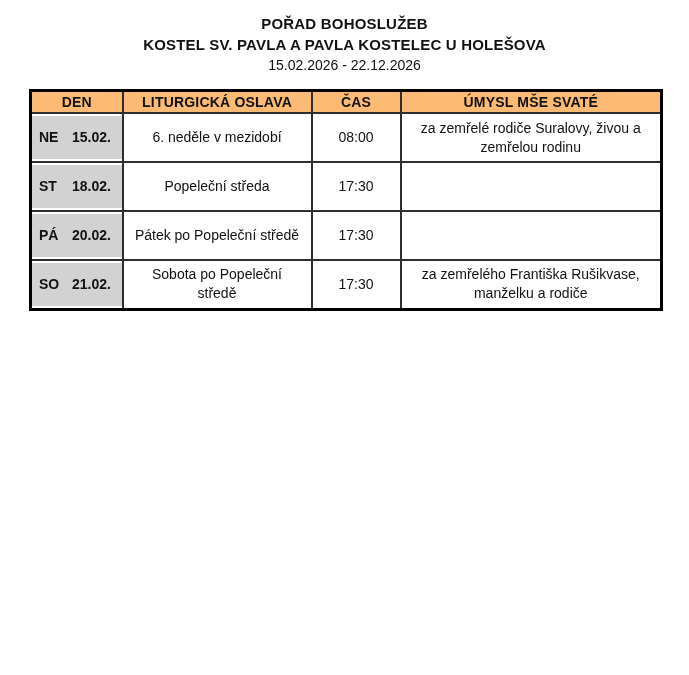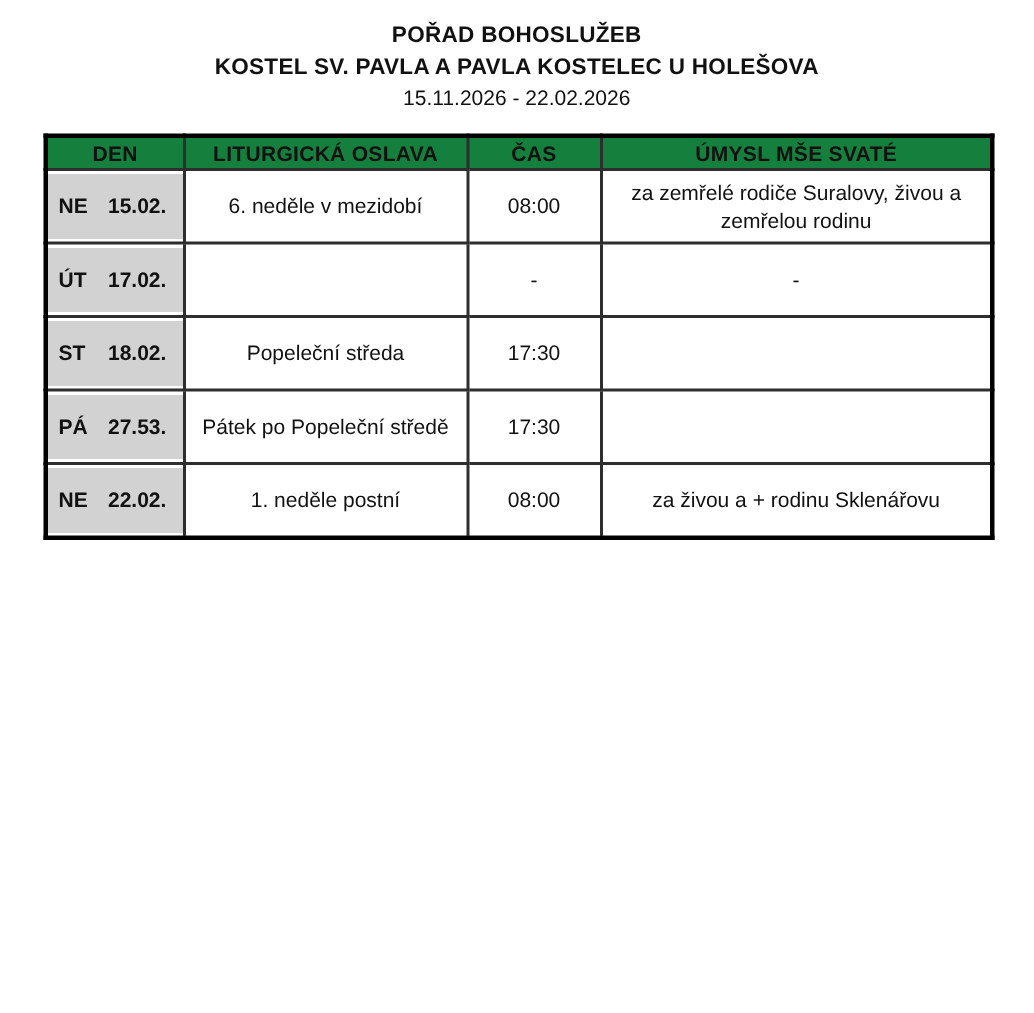--- a/index.html
+++ b/index.html
@@ -33,21 +33,21 @@
     margin: 13px 0 0 29px;
     border: 3px solid #000000;
     font-size: 14px;
   }
   col.c-day   { width: 92px; }
   col.c-cel   { width: 189px; }
   col.c-time  { width: 89px; }
   col.c-int   { width: 261px; }
 
   th {
-    background: #15803d;
+    background: #fdba74;
     border: 2px solid #2e2e2e;
     font-weight: bold;
     font-size: 14px;
     padding: 2px 16px;
     text-align: center;
     letter-spacing: 0.2px;
   }
   td {
     border: 2px solid #2e2e2e;
     text-align: center;
@@ -71,21 +71,21 @@
   .day-date   { display: inline-block; margin-left: 8px; }
 </style>
 </head>
 <body>
 
 <div class="page">
 
   <div class="titles">
     <div class="title">POŘAD BOHOSLUŽEB</div>
     <div class="subtitle">KOSTEL SV. PAVLA A PAVLA KOSTELEC U HOLEŠOVA</div>
-    <div class="daterange">15.11.2026 - 22.02.2026</div>
+    <div class="daterange">15.02.2026 - 22.12.2026</div>
   </div>
 
   <table class="schedule">
     <colgroup>
       <col class="c-day">
         <col class="c-cel">
         <col class="c-time">
         <col class="c-int">
     </colgroup>
     <thead>
@@ -97,39 +97,33 @@
       </tr>
     </thead>
     <tbody>
         <tr class="body-row">
           <td class="day"><span class="day-line"><span class="day-abbrev">NE</span><span class="day-date">15.02.</span></span></td>
           <td class="celebration">6. neděle v mezidobí</td>
           <td class="time">08:00</td>
           <td class="intention">za zemřelé rodiče Suralovy, živou a zemřelou rodinu</td>
         </tr>
         <tr class="body-row">
-          <td class="day"><span class="day-line"><span class="day-abbrev">ÚT</span><span class="day-date">17.02.</span></span></td>
-          <td class="celebration"></td>
-          <td class="time">-</td>
-          <td class="intention">-</td>
-        </tr>
-        <tr class="body-row">
           <td class="day"><span class="day-line"><span class="day-abbrev">ST</span><span class="day-date">18.02.</span></span></td>
           <td class="celebration">Popeleční středa</td>
           <td class="time">17:30</td>
           <td class="intention"></td>
         </tr>
         <tr class="body-row">
-          <td class="day"><span class="day-line"><span class="day-abbrev">PÁ</span><span class="day-date">27.53.</span></span></td>
+          <td class="day"><span class="day-line"><span class="day-abbrev">PÁ</span><span class="day-date">20.02.</span></span></td>
           <td class="celebration">Pátek po Popeleční středě</td>
           <td class="time">17:30</td>
           <td class="intention"></td>
         </tr>
         <tr class="body-row">
-          <td class="day"><span class="day-line"><span class="day-abbrev">NE</span><span class="day-date">22.02.</span></span></td>
-          <td class="celebration">1. neděle postní</td>
-          <td class="time">08:00</td>
-          <td class="intention">za živou a + rodinu Sklenářovu</td>
+          <td class="day"><span class="day-line"><span class="day-abbrev">SO</span><span class="day-date">21.02.</span></span></td>
+          <td class="celebration">Sobota po Popeleční středě</td>
+          <td class="time">17:30</td>
+          <td class="intention">za zemřelého Františka Rušikvase, manželku a rodiče</td>
         </tr>
       </tbody>
   </table>
 
 </div>
 
 </body></html>

